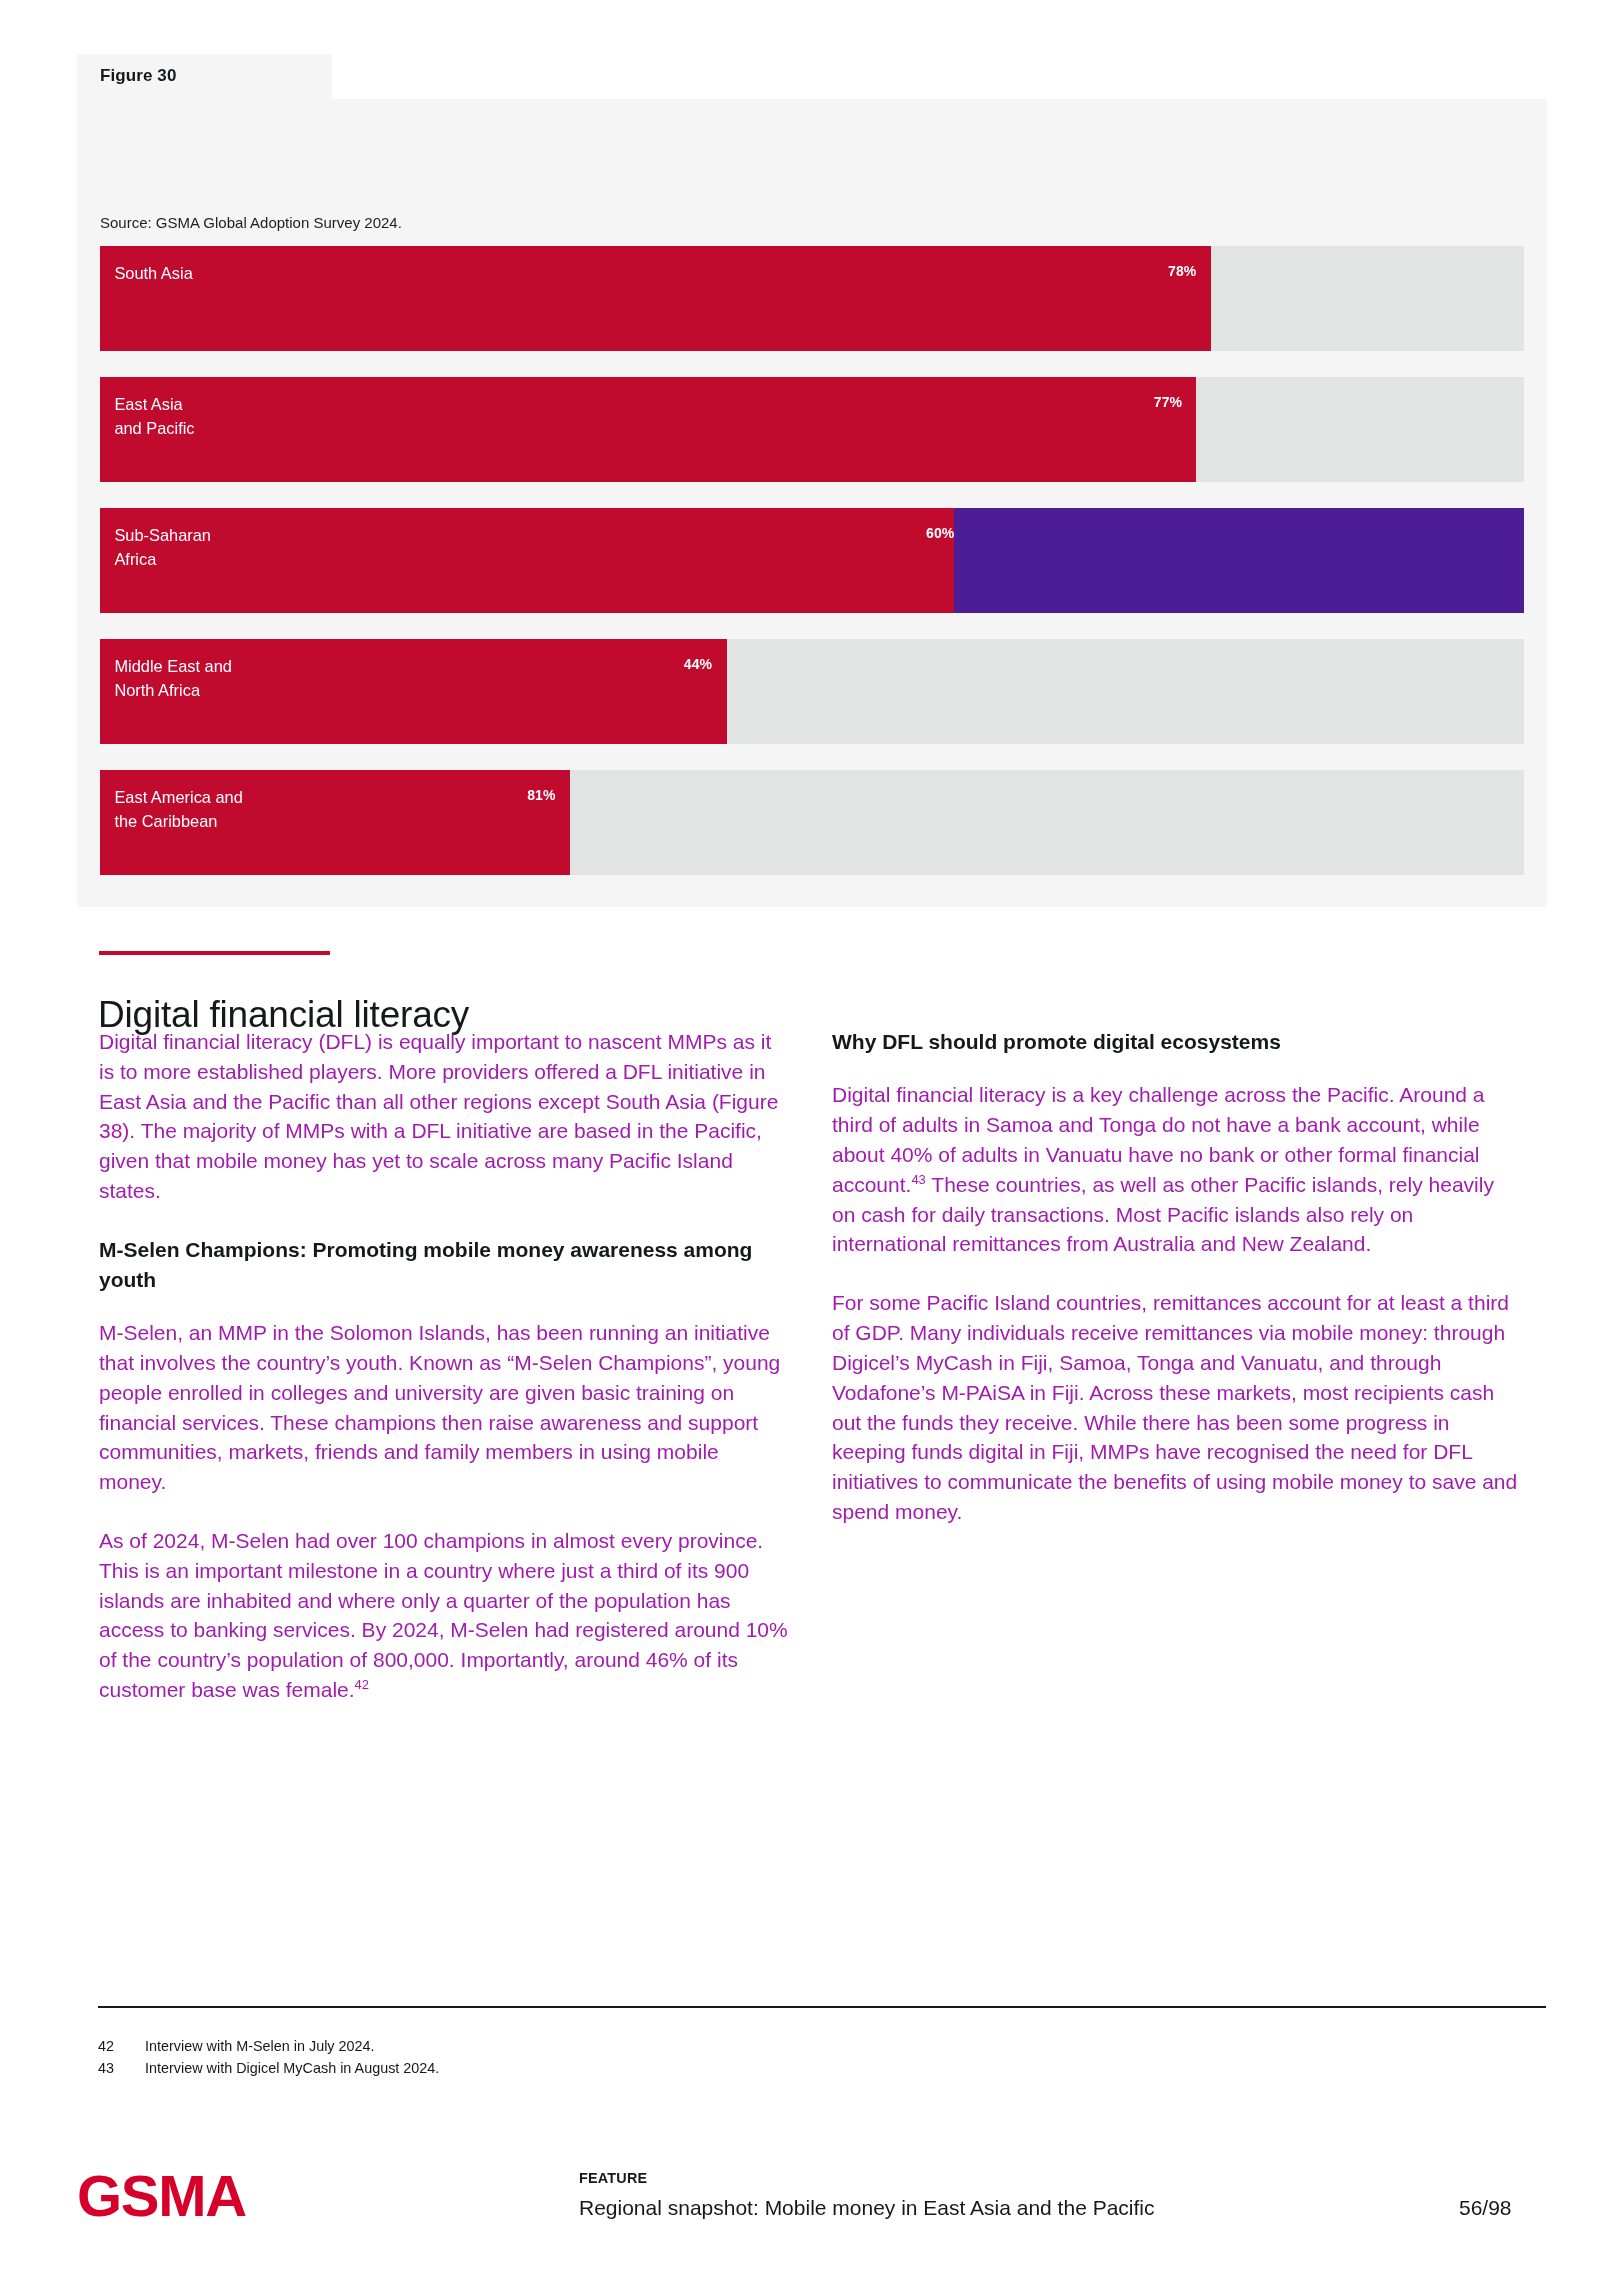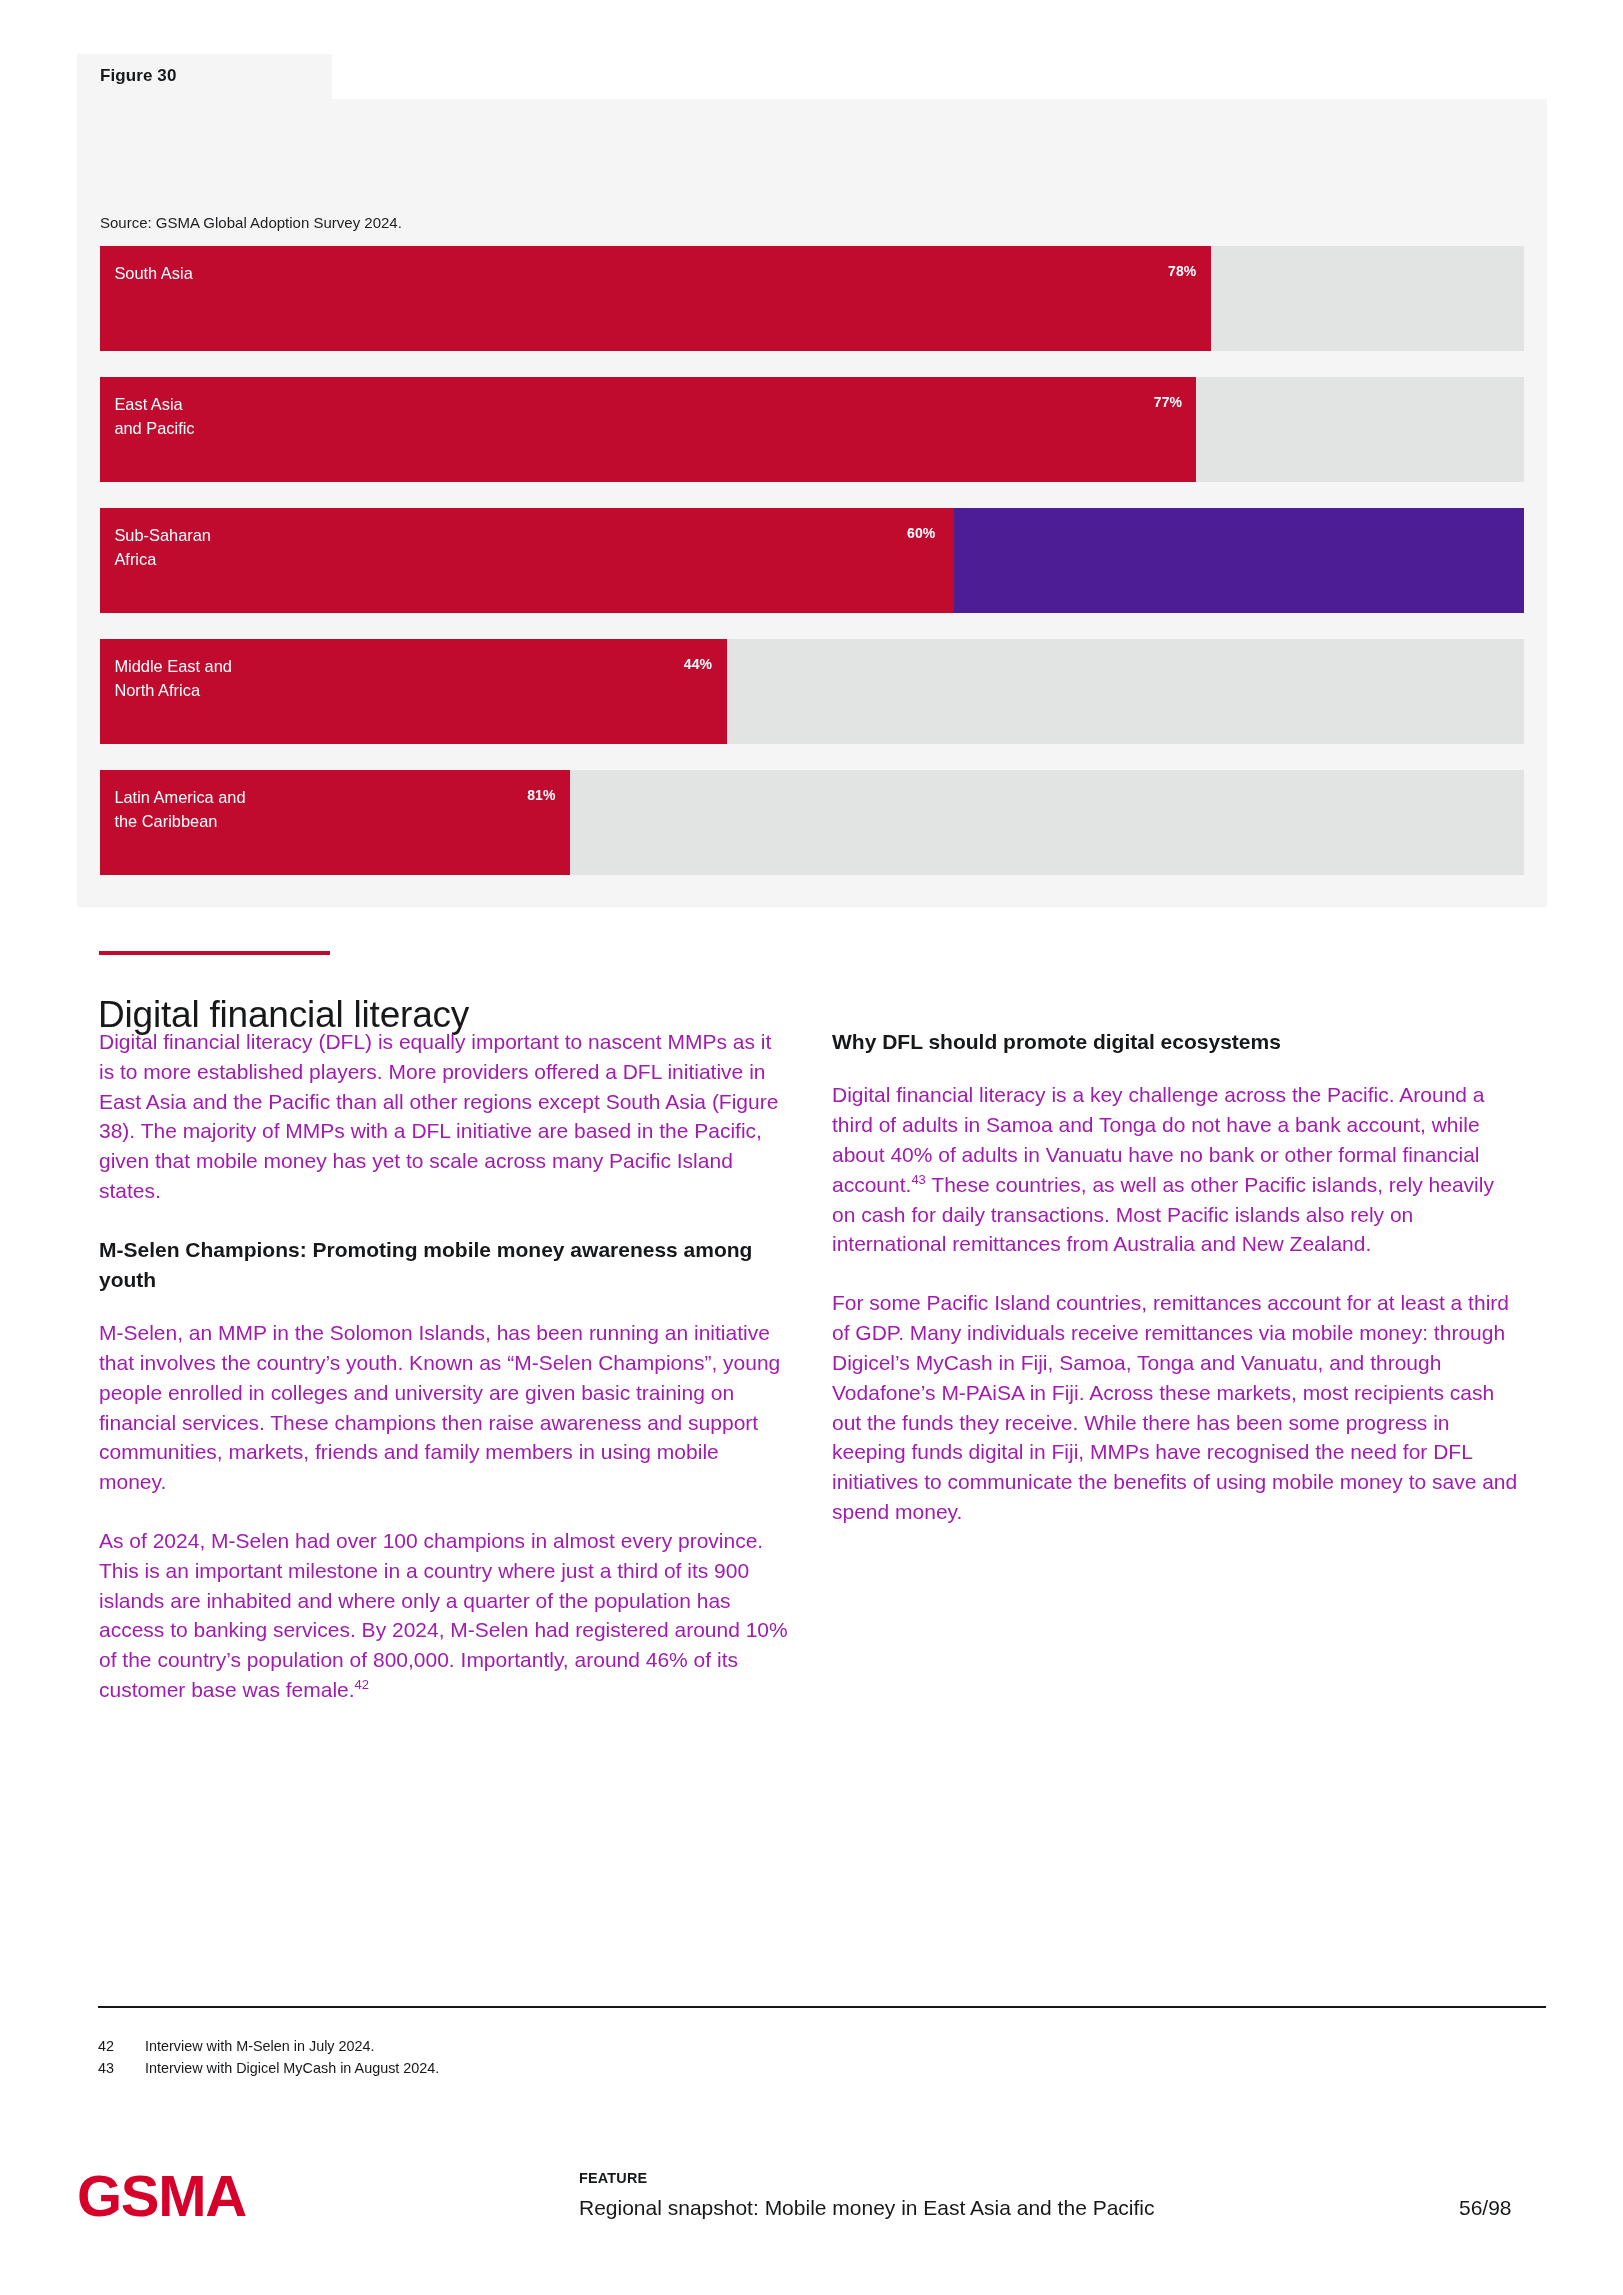--- a/index.html
+++ b/index.html
@@ -251,33 +251,33 @@
       <div class="bar-fill" style="width: 77%; background: rgb(192, 10, 46);"></div>
       <div class="bar-label">East Asia
 and Pacific</div>
       <div class="bar-value" style="right: 23%; margin-right: 14.4px;">77%</div>
     </div>
 
     <div class="bar-row" style="background: #4c1d95;">
       <div class="bar-fill" style="width: 60%; background: rgb(192, 10, 46);"></div>
       <div class="bar-label">Sub-Saharan
 Africa</div>
-      <div class="bar-value" style="right: 40%; margin-right: 19px;">60%</div>
+      <div class="bar-value" style="right: 40%; margin-right: 0;">60%</div>
     </div>
 
     <div class="bar-row" style="background: rgb(226, 227, 227);">
       <div class="bar-fill" style="width: 44%; background: rgb(192, 10, 46);"></div>
       <div class="bar-label">Middle East and
 North Africa</div>
       <div class="bar-value" style="right: 56%; margin-right: 14.4px;">44%</div>
     </div>
 
     <div class="bar-row" style="background: rgb(226, 227, 227);">
       <div class="bar-fill" style="width: 33%; background: rgb(192, 10, 46);"></div>
-      <div class="bar-label">Latin America and
+      <div class="bar-label">East America and
 the Caribbean</div>
       <div class="bar-value" style="right: 67%; margin-right: 14.4px;">81%</div>
     </div>
 
   </div>
 </div>
 
 <div class="rule-red"></div>
 <h1 class="section-title">Digital financial literacy</h1>
 

